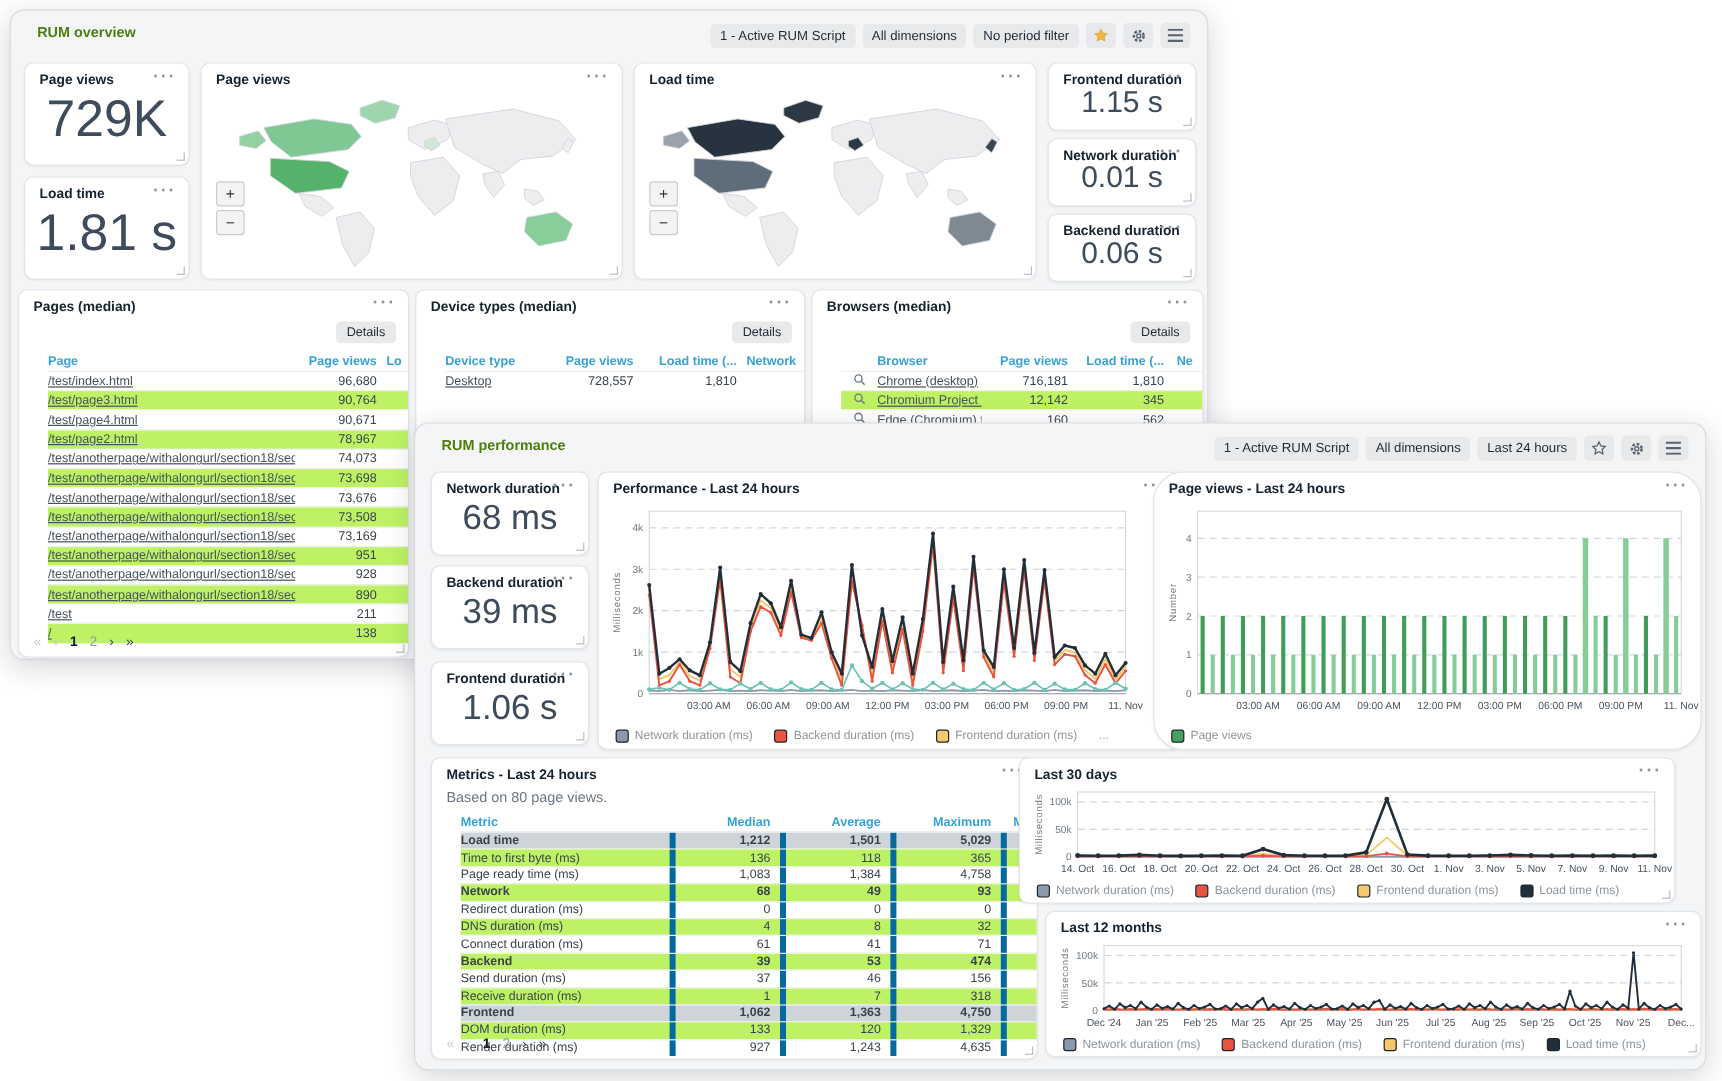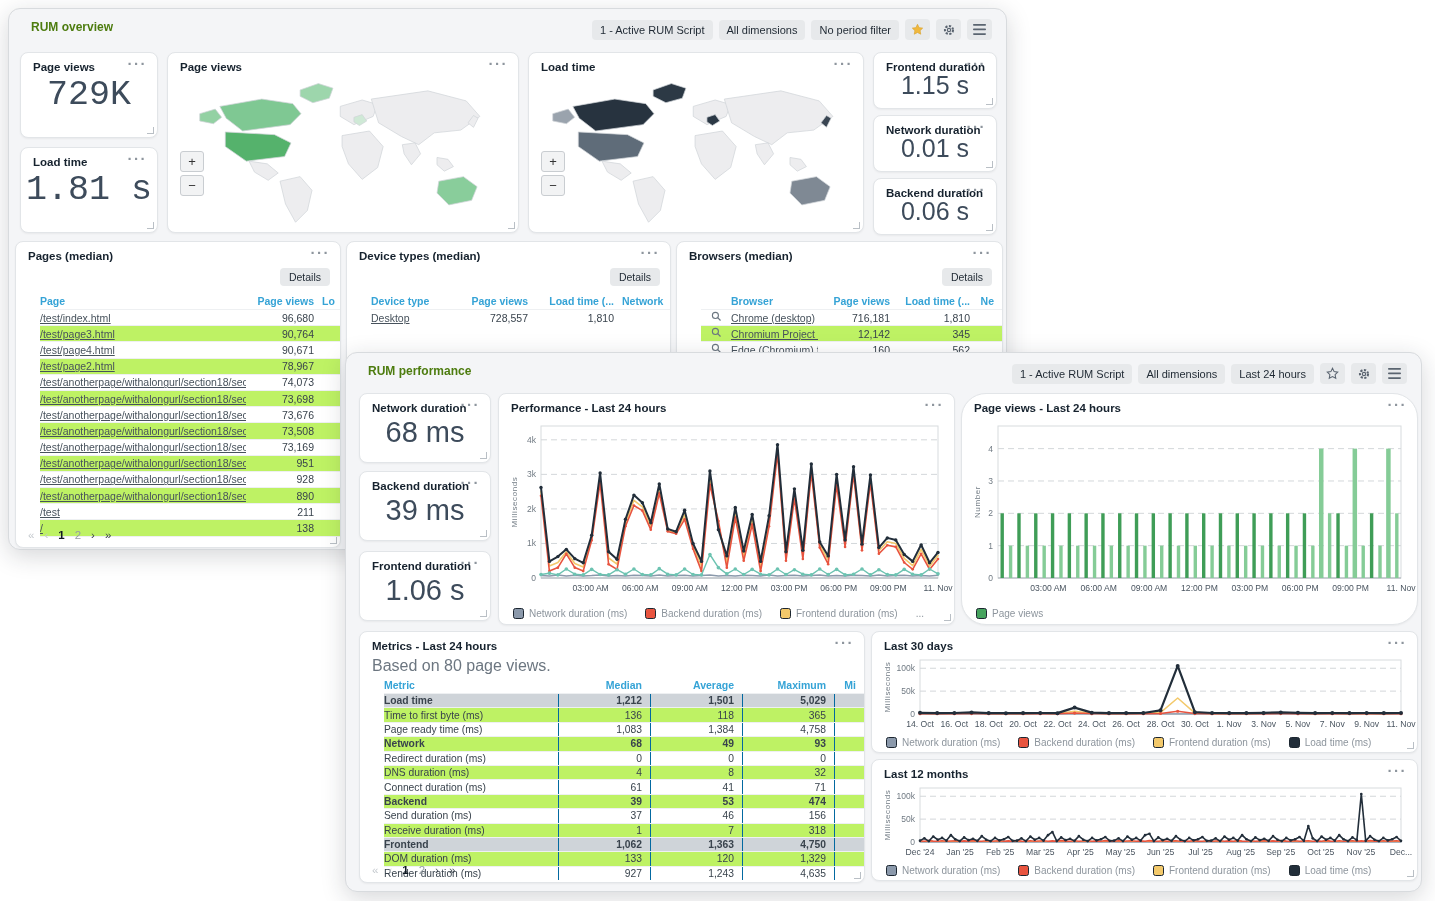--- a/index.html
+++ b/index.html
@@ -14,46 +14,46 @@
 
   .card{position:absolute;background:#fff;border:1px solid #e2e5e8;border-radius:8px;
         box-shadow:0 1px 2px rgba(0,0,0,.05);overflow:hidden;}
   .card::after{content:"";position:absolute;right:3px;bottom:3px;width:6px;height:6px;
         border-right:1px solid #b9bfc5;border-bottom:1px solid #b9bfc5;}
   .ctitle{position:absolute;left:12px;top:8px;font-size:11.5px;font-weight:bold;color:#16222e;white-space:nowrap;}
   .dots{position:absolute;right:10px;top:2px;color:#8d959d;font-size:15px;font-weight:bold;letter-spacing:1.5px;cursor:pointer;}
   .dots::before{content:"\00B7\00B7\00B7";}
 
   .kpi-value{position:absolute;left:0;right:0;text-align:center;color:#3d4b5b;}
-  .kpi-big .kpi-value{top:22px;font-size:35px;font-family:Liberation Mono, monospace;}
+  .kpi-big .kpi-value{top:22px;font-size:43px;}
   .kpi-sm  .kpi-value{top:18px;font-size:25px;}
   .kpi-md  .kpi-value{top:22px;font-size:29px;}
 
   .details{position:absolute;right:10px;top:26px;background:#e7e9eb;border-radius:4px;
            padding:3px 9px;font-size:10.5px;color:#1f2933;cursor:pointer;}
 
   .thead,.trow{display:grid;align-items:center;}
   .thead{color:#35a3d6;font-weight:bold;font-size:10.5px;height:17px;}
   .trow{font-size:10.5px;height:15.2px;border-top:1px solid #eef0f2;color:#39434d;}
   .trow.alt{background:#bef264;}
   .trow.sliver{height:6px;overflow:hidden;border-top:1px solid #eef0f2;}
   .num{text-align:right;padding-right:8px;white-space:nowrap;}
   .cell{white-space:nowrap;overflow:hidden;}
   a.plink{color:#47525c;text-decoration:underline;cursor:pointer;}
   .pages-grid{grid-template-columns:1fr 76px 18px;}
   .dev-grid{grid-template-columns:1fr 94px 86px 48px;}
   .bro-grid{grid-template-columns:30px 1fr 80px 80px 24px;}
   .met-grid{grid-template-columns:1fr 92px 92px 92px 30px;}
   .tbl{position:absolute;left:12px;right:0;padding-left:12px;}
   .met .trow{height:13.4px;font-size:10.3px;}
-  .met .trow>div:nth-child(n+2),.met .thead>div:nth-child(n+2){border-left:1px solid #0369a1;height:100%;display:flex;align-items:center;justify-content:flex-end;}
+  .met .trow>div:nth-child(n+2),.met .thead>div:nth-child(n+2){border-left:5px solid #0369a1;height:100%;display:flex;align-items:center;justify-content:flex-end;}
   .met .thead>div:nth-child(n+2){border-left:none;}
   .row-group{font-weight:bold;}
   .row-hl{background:#cfd4d9 !important;font-weight:bold;}
-  .subtle{position:absolute;left:12px;top:25px;font-size:16px;color:#6c7680;}
+  .subtle{position:absolute;left:12px;top:25px;font-size:12px;color:#6c7680;}
 
   .pager{position:absolute;left:12px;bottom:6px;display:flex;gap:10px;font-size:11.5px;align-items:center;}
   .pg{cursor:pointer;color:#39424b;}
   .pg.dim{color:#c3c8cd;} .pg.cur{font-weight:bold;color:#101a24;} .pg.off{color:#959da5;}
 
   .legend{position:absolute;left:14px;bottom:5px;display:flex;gap:18px;align-items:center;
           font-size:10px;color:#8d959d;white-space:nowrap;}
   .lg-item{display:flex;align-items:center;cursor:pointer;}
   .lg-box{width:9px;height:9px;border:1.5px solid #1c2630;border-radius:2.5px;margin-right:5px;}
   svg.chart{position:absolute;overflow:visible;}
@@ -377,21 +377,21 @@
       <div class="ctitle">Backend duration</div>
       <span class="dots"></span>
       <div class="kpi-value">39 ms</div>
     </div>
     <div class="card kpi-md" style="left:13px;top:198px;width:130px;height:68px;">
       <div class="ctitle">Frontend duration</div>
       <span class="dots"></span>
       <div class="kpi-value">1.06 s</div>
     </div>
 
-    <div class="card" style="left:152px;top:40px;width:455px;height:230px;">
+    <div class="card" style="left:152px;top:40px;width:455px;height:230px;padding-left:28px;">
       <div class="ctitle">Performance - Last 24 hours</div>
       <span class="dots"></span>
       <svg id="chart-perf24" class="chart" style="left:8px;top:26px;" width="439" height="174">
           <rect x="34" y="6" width="397" height="152" fill="#ffffff" stroke="#d7dbde" stroke-width="1"></rect>
           <line x1="34" y1="158" x2="431" y2="158" stroke="#a6adb4" stroke-width="1" stroke-dasharray="none"></line>
           <text x="29" y="161" text-anchor="end" font-size="8.5" fill="#707a83" font-family="&quot;Liberation Sans&quot;,sans-serif">0</text>
           <line x1="34" y1="123.45454545454545" x2="431" y2="123.45454545454545" stroke="#d3d7da" stroke-width="1" stroke-dasharray="6 4"></line>
           <text x="29" y="126.45454545454545" text-anchor="end" font-size="8.5" fill="#707a83" font-family="&quot;Liberation Sans&quot;,sans-serif">1k</text>
           <line x1="34" y1="88.9090909090909" x2="431" y2="88.9090909090909" stroke="#d3d7da" stroke-width="1" stroke-dasharray="6 4"></line>
           <text x="29" y="91.9090909090909" text-anchor="end" font-size="8.5" fill="#707a83" font-family="&quot;Liberation Sans&quot;,sans-serif">2k</text>
@@ -767,21 +767,21 @@
       <div class="pager" id="met-pager">
           <span class="pg dim">«</span>
           <span class="pg dim">‹</span>
           <span class="pg cur">1</span>
           <span class="pg off">2</span>
           <span class="pg go">›</span>
           <span class="pg go">»</span>
         </div>
     </div>
 
-    <div class="card" style="left:525px;top:278px;width:545px;height:120px;text-align:right;">
+    <div class="card" style="left:503px;top:278px;width:545px;height:120px;text-align:right;">
       <div class="ctitle">Last 30 days</div>
       <span class="dots"></span>
       <svg id="chart-d30" class="chart" style="left:8px;top:22px;" width="529" height="76">
           <rect x="40" y="6" width="481" height="54" fill="#ffffff" stroke="#d7dbde" stroke-width="1"></rect>
           <line x1="40" y1="60" x2="521" y2="60" stroke="#a6adb4" stroke-width="1" stroke-dasharray="none"></line>
           <text x="35" y="63" text-anchor="end" font-size="8.5" fill="#707a83" font-family="&quot;Liberation Sans&quot;,sans-serif">0</text>
           <line x1="40" y1="37.11864406779661" x2="521" y2="37.11864406779661" stroke="#d3d7da" stroke-width="1" stroke-dasharray="6 4"></line>
           <text x="35" y="40.11864406779661" text-anchor="end" font-size="8.5" fill="#707a83" font-family="&quot;Liberation Sans&quot;,sans-serif">50k</text>
           <line x1="40" y1="14.237288135593225" x2="521" y2="14.237288135593225" stroke="#d3d7da" stroke-width="1" stroke-dasharray="6 4"></line>
           <text x="35" y="17.237288135593225" text-anchor="end" font-size="8.5" fill="#707a83" font-family="&quot;Liberation Sans&quot;,sans-serif">100k</text>

